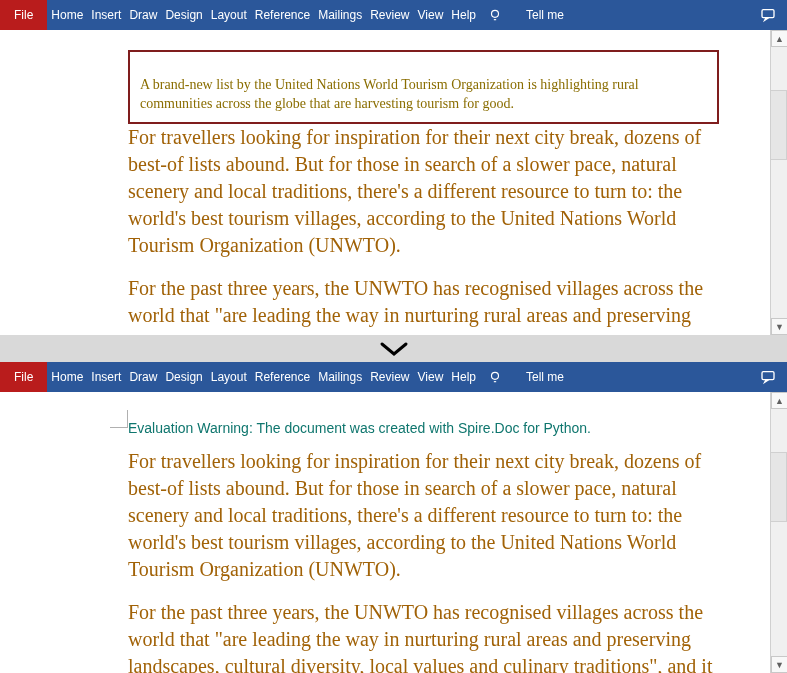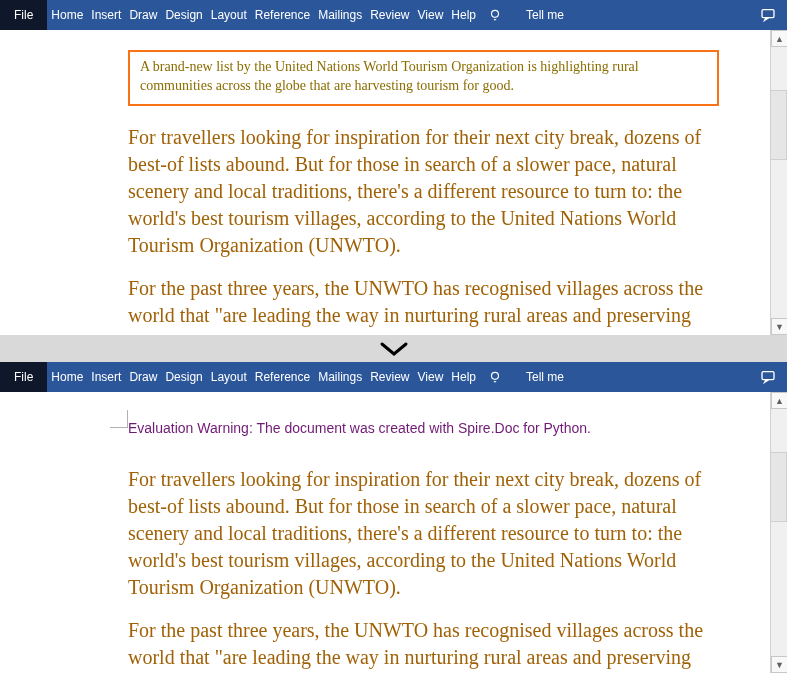--- a/index.html
+++ b/index.html
@@ -28,21 +28,21 @@
     font-size: 12px;
     position: relative;
   }
   .ribbon-tab {
     padding: 0 4px;
     height: 30px;
     line-height: 30px;
     cursor: pointer;
   }
   .ribbon-tab.file {
-    background: #0f172a;
+    background: #b91c1c;
     padding: 0 14px;
   }
   .tellme-wrap {
     display: flex;
     align-items: center;
     margin-left: 8px;
     gap: 24px;
   }
   .bulb { width: 14px; height: 14px; }
   .share-icon { position: absolute; right: 10px; top: 7px; }
@@ -76,42 +76,41 @@
     top: 60px;
     background: #e6e6e6;
     border: 1px solid #d0d0d0;
   }
   .page {
     position: absolute;
     left: 100px; right: 40px; top: 0;
     padding: 20px 28px 10px 28px;
   }
   .bordered-para {
-    border: 2px solid #f97316;
-    padding: 6px 10px 8px 10px;
-    margin-bottom: 18px;
+    border: 2px solid #7f1d1d;
+    padding: 24px 10px 8px 10px;
   }
   .bordered-para p {
     font-family: Georgia, "Times New Roman", serif;
     font-size: 14px;
     color: #8a6d00;
     line-height: 1.35;
   }
   .body-text {
     font-family: Georgia, "Times New Roman", serif;
     font-size: 20px;
     color: #a16207;
     line-height: 1.35;
     margin-bottom: 16px;
   }
   .warning-text {
     font-family: Arial, sans-serif;
     font-size: 14px;
-    color: #701a75;
-    margin-bottom: 30px;
+    color: #0f766e;
+    margin-bottom: 12px;
   }
   .corner {
     position: absolute;
     width: 18px; height: 18px;
   }
   .corner-tl { border-left: 1px solid #b0b0b0; border-top: 1px solid #b0b0b0; }
   .divider-strip {
     position: absolute;
     top: 335px; left: 0; width: 787px; height: 27px;
     background: #d9d9d9;

